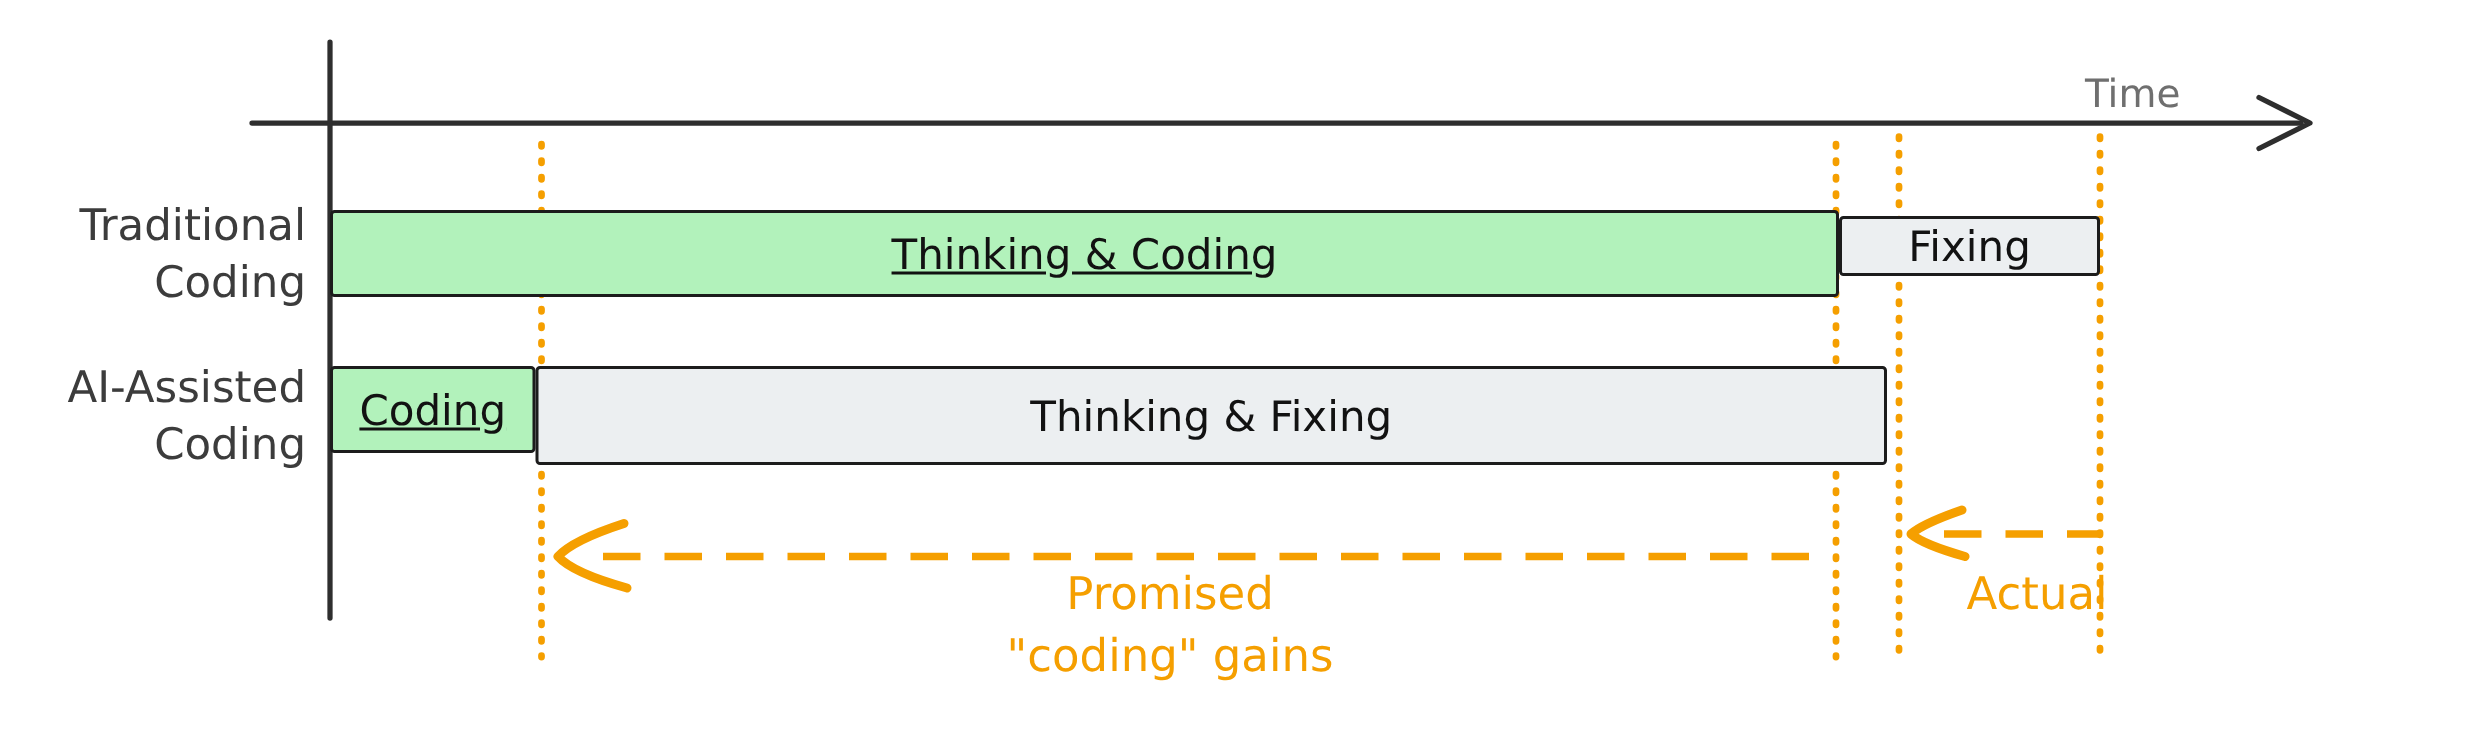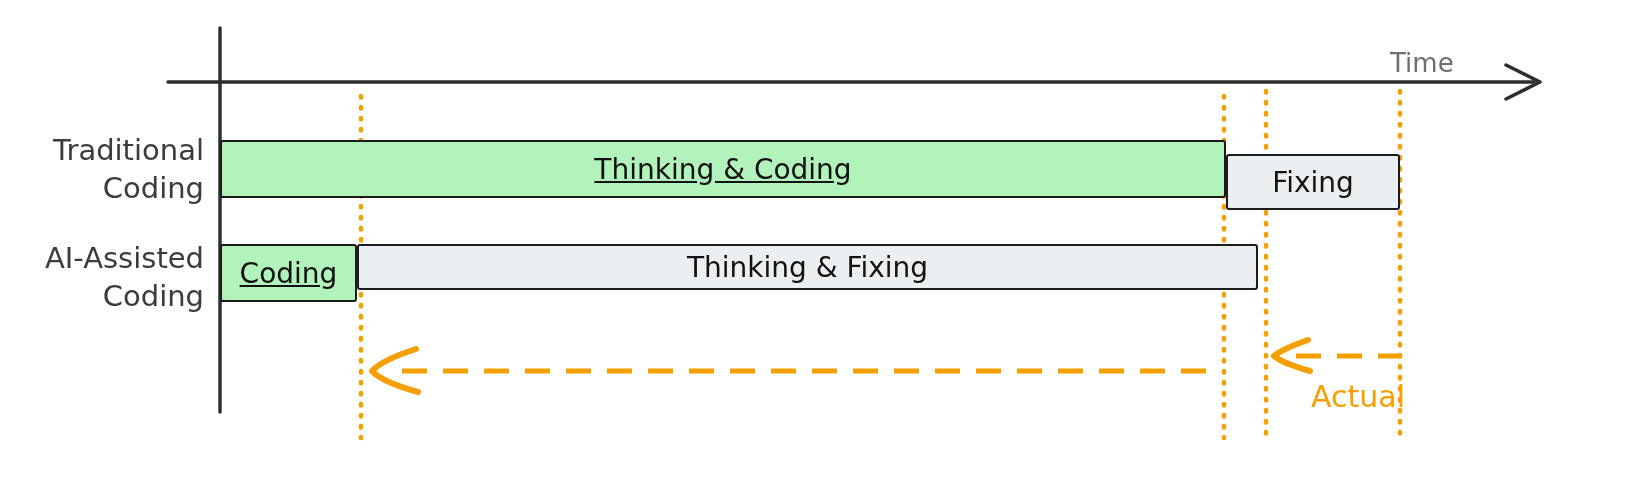--- a/index.html
+++ b/index.html
@@ -17,23 +17,23 @@
   .row-label.r1{left:14px;top:131px;}
   .row-label.r2{left:14px;top:239px;text-align:right;}
   .bar{
     position:absolute;display:flex;align-items:center;justify-content:center;
     border:2.5px solid var(--ink,#1c1c1c);border-radius:3px;
     font-size:28px;color:var(--bar_text,#121212);box-sizing:border-box;white-space:nowrap;
   }
   .bar-green{background:var(--green,#b2f2bb);text-decoration:underline;}
   .bar-gray{background:var(--gray,#eceff1);}
   .bar.b1{left:220px;top:140px;width:1006px;height:58px;}
-  .bar.b2{left:1226px;top:154px;width:174px;height:56px;}
+  .bar.b2{left:1226px;top:144px;width:174px;height:40px;}
   .bar.b3{left:220px;top:244px;width:137px;height:58px;}
-  .bar.b4{left:357px;top:244px;width:901px;height:46px;}
+  .bar.b4{left:357px;top:244px;width:901px;height:66px;}
   .gain-label{position:absolute;text-align:center;font-size:30px;line-height:41px;color:var(--orange,#f59f00);}
   .gain-label.promised{left:560px;top:376px;width:440px;}
   .gain-label.actual{left:1260px;top:376px;width:145px;text-align:right;}
 </style>
 </head>
 <body>
 
 <div class="canvas">
 
   <svg class="overlay" width="1647" height="498" viewBox="0 0 1647 498">
@@ -73,17 +73,21 @@
     <span>Fixing</span>
   </div>
 
   <div class="bar bar-green b3">
     <span>Coding</span>
   </div>
   <div class="bar bar-gray b4">
     <span>Thinking &amp; Fixing</span>
   </div>
 
+  <div class="gain-label promised">
+    <div>Promised</div>
+    <div>"coding" gains</div>
+  </div>
   <div class="gain-label actual">
     <div>Actual</div>
   </div>
 
 </div>
 
 </body></html>

